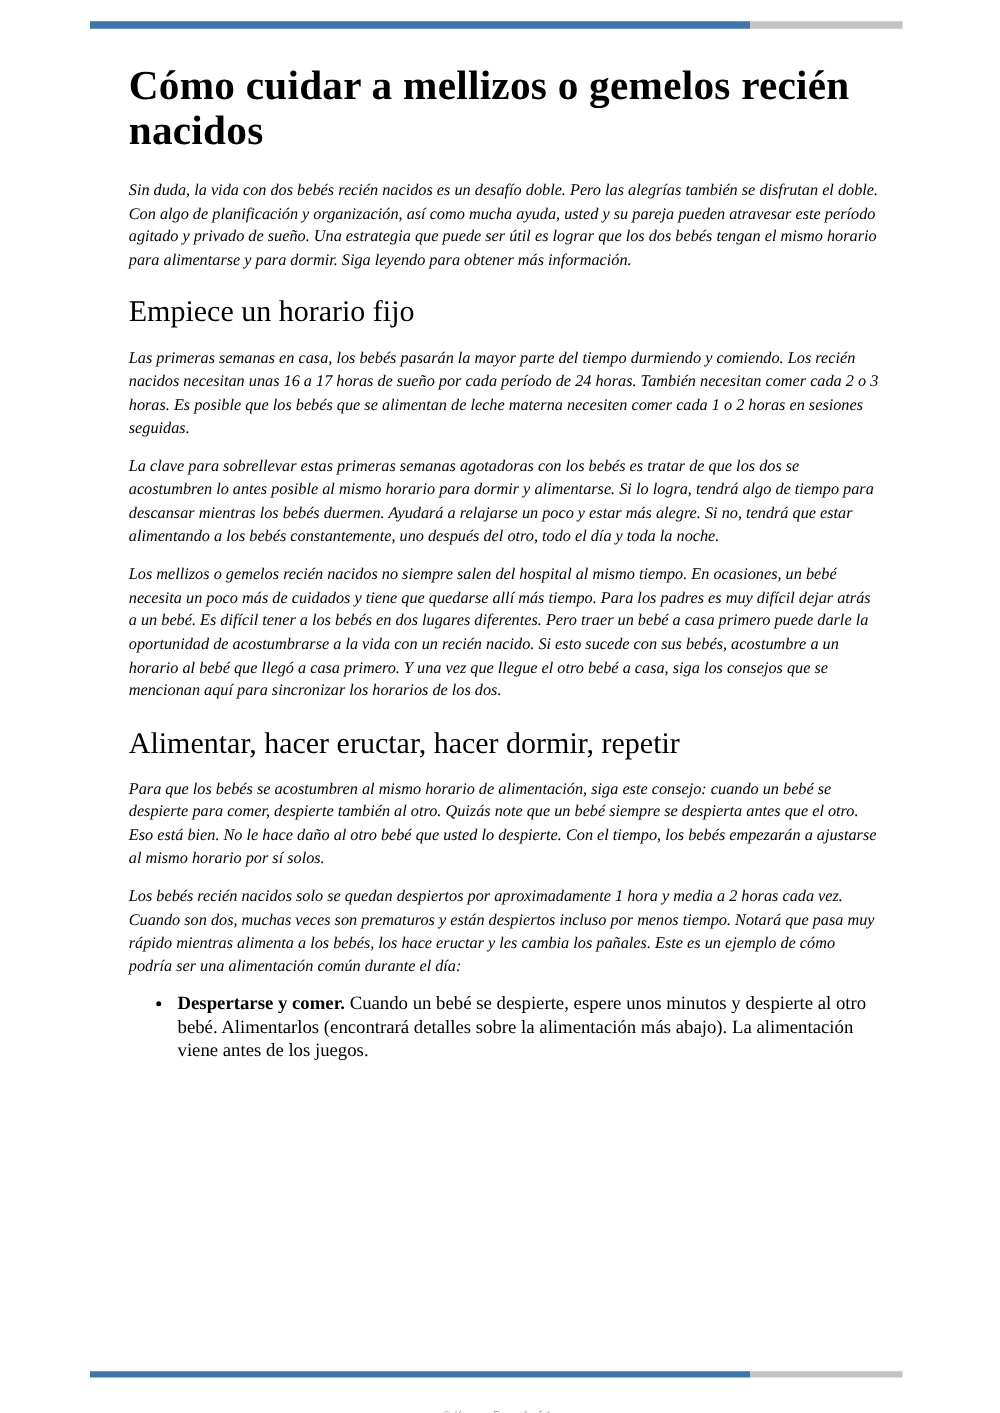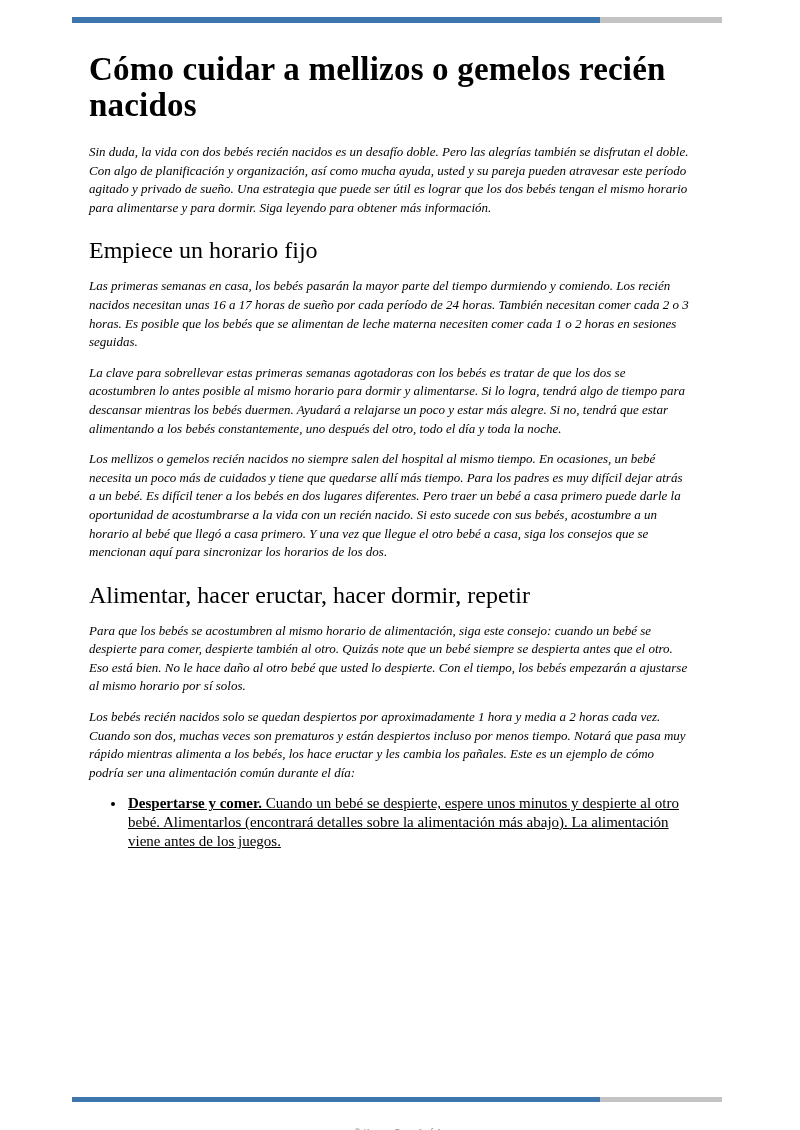--- a/index.html
+++ b/index.html
@@ -17,21 +17,21 @@
     left: 72px;
     width: 650px;
     display: flex;
   }
   .rule .seg-blue { height: 100%; width: 528px; }
   .rule .seg-gray { height: 100%; width: 122px; }
   .rule-top { top: 17px; height: 6px; }
   .rule-bottom { top: 1097px; height: 5px; }
   .content {
     position: absolute;
-    left: 89px;
+    left: 103px;
     top: 0;
     width: 600px;
   }
   h1 {
     margin: 51px 0 20px 0;
     font-size: 33px;
     line-height: 36px;
     font-weight: bold;
     letter-spacing: 0.2px;
   }
@@ -48,21 +48,20 @@
     font-style: italic;
   }
   ul {
     margin: 2px 0 12px 0;
     padding-left: 37px;
   }
   li {
     font-size: 15px;
     line-height: 18.6px;
     padding-left: 2px;
-    text-decoration: underline;
   }
   li .lead { font-weight: bold; }
   .footer-meta {
     position: absolute;
     top: 1103px;
     left: 72px;
     width: 650px;
     display: flex;
     justify-content: center;
     font-family: Liberation Sans, sans-serif;

